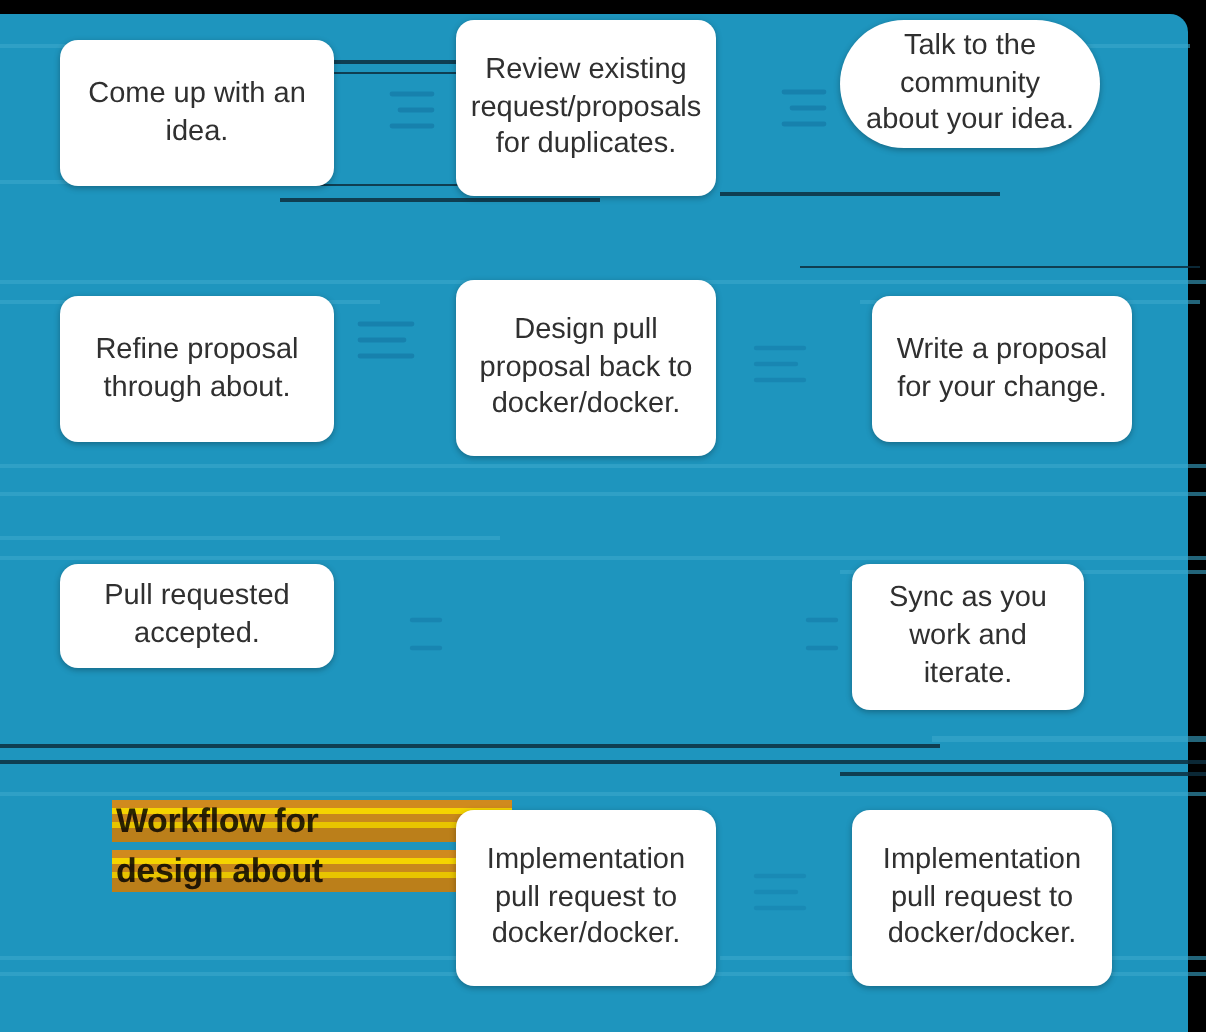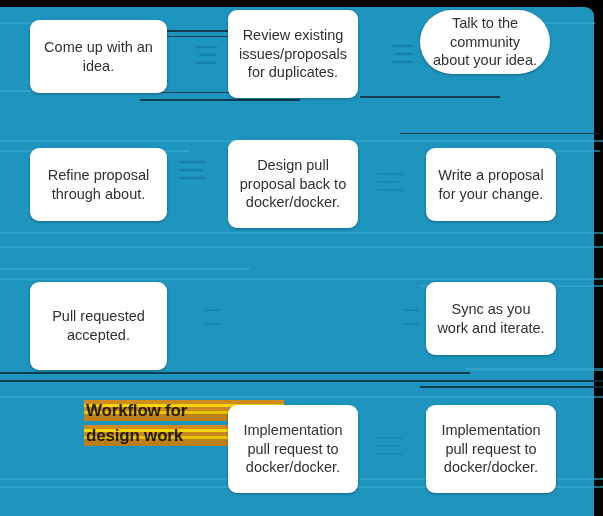--- a/index.html
+++ b/index.html
@@ -77,21 +77,20 @@
   .annotation {
     position: absolute;
     left: 58px;
     top: 398px;
     width: 160px;
     font-weight: bold;
     font-size: 17px;
     line-height: 25px;
     color: #2b2b2b;
     letter-spacing: -0.2px;
-    margin-left: 28px;
   }
   .annotation .ann-line {
     position: relative;
     display: block;
     white-space: nowrap;
   }
   .annotation .ann-line::before {
     content: "";
     position: absolute;
     left: -2px;
@@ -160,21 +159,21 @@
     <svg viewBox="0 0 34 28" xmlns="http://www.w3.org/2000/svg">
       <g stroke="#1272a0" stroke-width="2.4" fill="none" stroke-linecap="round">
         <line x1="2" y1="5" x2="22" y2="5"></line>
         <line x1="6" y1="13" x2="22" y2="13"></line>
         <line x1="2" y1="21" x2="22" y2="21"></line>
       </g>
     </svg>
   </div>
 
   <div class="box" style="left:228px; top:10px; width:130px; height:88px;">
-    <span>Review existing issues/proposals for duplicates.</span>
+    <span>Review existing request/proposals for duplicates.</span>
   </div>
 
   <div class="connector" style="left:390px; top:40px;">
     <svg viewBox="0 0 34 28" xmlns="http://www.w3.org/2000/svg">
       <g stroke="#1272a0" stroke-width="2.4" fill="none" stroke-linecap="round">
         <line x1="2" y1="6" x2="22" y2="6"></line>
         <line x1="6" y1="14" x2="22" y2="14"></line>
         <line x1="2" y1="22" x2="22" y2="22"></line>
       </g>
     </svg>
@@ -205,25 +204,25 @@
   <div class="connector" style="left:374px; top:168px;">
     <svg viewBox="0 0 34 28" xmlns="http://www.w3.org/2000/svg">
       <g stroke="#1272a0" stroke-width="2.2" fill="none" stroke-linecap="round" opacity="0.75">
         <line x1="4" y1="6" x2="28" y2="6"></line>
         <line x1="4" y1="14" x2="24" y2="14"></line>
         <line x1="4" y1="22" x2="28" y2="22"></line>
       </g>
     </svg>
   </div>
 
-  <div class="box" style="left:426px; top:148px; width:130px; height:73px;">
+  <div class="box" style="left:436px; top:148px; width:130px; height:73px;">
     <span>Write a proposal for your change.</span>
   </div>
 
-  <div class="box" style="left:30px; top:282px; width:137px; height:88px;">
+  <div class="box" style="left:30px; top:282px; width:137px; height:52px;">
     <span>Pull requested accepted.</span>
   </div>
 
   <div class="connector" style="left:200px; top:303px;">
     <svg viewBox="0 0 34 28" xmlns="http://www.w3.org/2000/svg">
       <g stroke="#1272a0" stroke-width="2.2" fill="none" stroke-linecap="round" opacity="0.8">
         <line x1="6" y1="7" x2="20" y2="7"></line>
         <line x1="6" y1="21" x2="20" y2="21"></line>
       </g>
     </svg>
@@ -232,27 +231,27 @@
 
   <div class="connector" style="left:398px; top:303px;">
     <svg viewBox="0 0 34 28" xmlns="http://www.w3.org/2000/svg">
       <g stroke="#1272a0" stroke-width="2.2" fill="none" stroke-linecap="round" opacity="0.8">
         <line x1="6" y1="7" x2="20" y2="7"></line>
         <line x1="6" y1="21" x2="20" y2="21"></line>
       </g>
     </svg>
   </div>
 
-  <div class="box" style="left:426px; top:282px; width:130px; height:73px;">
+  <div class="box" style="left:426px; top:282px; width:116px; height:73px;">
     <span>Sync as you work and iterate.</span>
   </div>
 
   <div class="annotation">
     <span class="ann-line"><span class="ann-text">Workflow for</span></span>
-    <span class="ann-line"><span class="ann-text">design work</span></span>
+    <span class="ann-line"><span class="ann-text">design about</span></span>
   </div>
 
   <div class="box" style="left:228px; top:405px; width:130px; height:88px;">
     <span>Implementation pull request to docker/docker.</span>
   </div>
 
   <div class="connector" style="left:374px; top:432px;">
     <svg viewBox="0 0 34 28" xmlns="http://www.w3.org/2000/svg">
       <g stroke="#1272a0" stroke-width="2.2" fill="none" stroke-linecap="round" opacity="0.55">
         <line x1="4" y1="6" x2="28" y2="6"></line>

